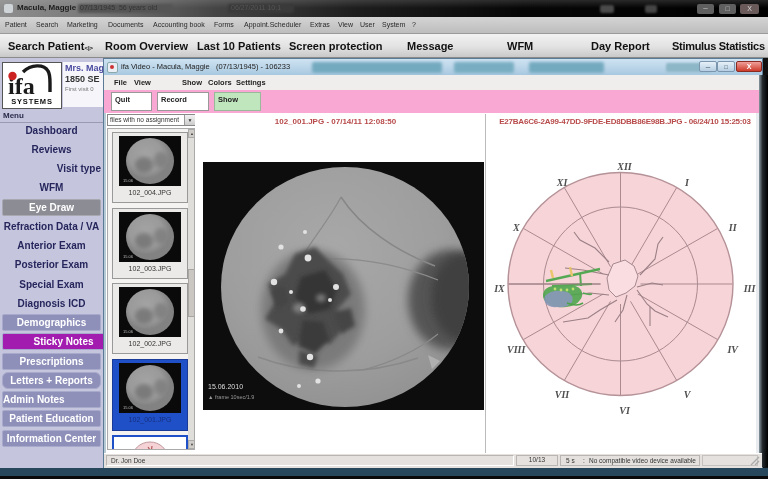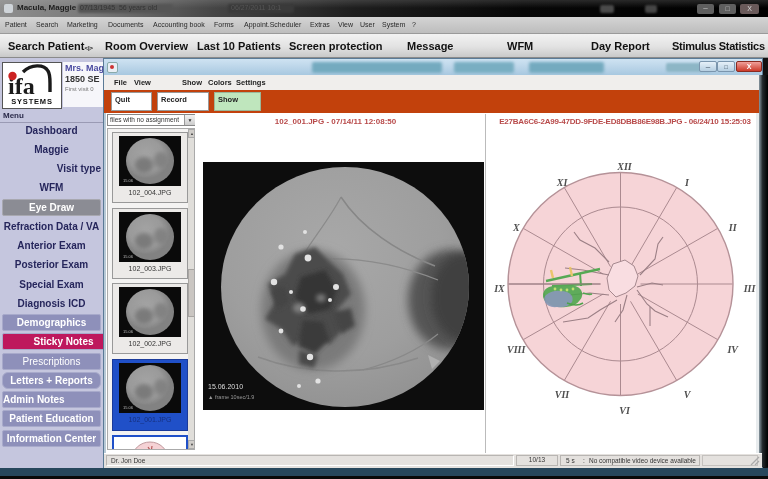--- a/index.html
+++ b/index.html
@@ -68,69 +68,70 @@
 <div class="abs" style="left:63px;top:62px;width:40px;height:45px;background:#f6f6fa;">
   <div class="abs" style="left:2px;top:1px;font-size:9px;font-weight:bold;color:#4a4aa0;white-space:nowrap;">Mrs. Mag</div>
   <div class="abs" style="left:2px;top:12px;font-size:9px;font-weight:bold;color:#333;white-space:nowrap;">1850 SE</div>
   <div class="abs" style="left:2px;top:24px;font-size:6px;color:#777;white-space:nowrap;">First visit 0</div>
 </div>
 <div class="abs" style="left:0;top:110px;width:103px;height:12px;border-bottom:1px solid #9a9ab4;">
   <span class="abs" style="left:3px;top:1px;font-size:8px;font-weight:bold;color:#2a2a4a;">Menu</span>
 </div>
 <div id="menu">
     <div class="abs" style="top: 121.5px; left: 2px; width: 99px; height: 17px; text-align: center; font-weight: bold; font-size: 10px; line-height: 17px; white-space: nowrap; color: rgb(38, 38, 92);">Dashboard</div>
-    <div class="abs" style="top: 140.75px; left: 2px; width: 99px; height: 17px; text-align: center; font-weight: bold; font-size: 10px; line-height: 17px; white-space: nowrap; color: rgb(38, 38, 92);">Maggie</div>
+    <div class="abs" style="top: 140.75px; left: 2px; width: 99px; height: 17px; text-align: center; font-weight: bold; font-size: 10px; line-height: 17px; white-space: nowrap; color: rgb(38, 38, 92);">Reviews</div>
     <div class="abs" style="top: 160px; left: 2px; width: 99px; height: 17px; text-align: right; font-weight: bold; font-size: 10px; line-height: 17px; white-space: nowrap; color: rgb(38, 38, 92);">Visit type</div>
     <div class="abs" style="top: 179.25px; left: 2px; width: 99px; height: 17px; text-align: center; font-weight: bold; font-size: 10px; line-height: 17px; white-space: nowrap; color: rgb(38, 38, 92);">WFM</div>
     <div class="abs" style="top: 198.5px; left: 2px; width: 99px; height: 17px; text-align: center; font-weight: bold; font-size: 10px; line-height: 15px; white-space: nowrap; color: rgb(255, 255, 255); background: rgb(139, 140, 148); border-radius: 2px; border: 1px solid rgb(168, 168, 176); box-sizing: border-box;">Eye Draw</div>
     <div class="abs" style="top: 217.75px; left: 2px; width: 99px; height: 17px; text-align: center; font-weight: bold; font-size: 10px; line-height: 17px; white-space: nowrap; color: rgb(38, 38, 92);">Refraction Data / VA</div>
     <div class="abs" style="top: 237px; left: 2px; width: 99px; height: 17px; text-align: center; font-weight: bold; font-size: 10px; line-height: 17px; white-space: nowrap; color: rgb(38, 38, 92);">Anterior Exam</div>
     <div class="abs" style="top: 256.25px; left: 2px; width: 99px; height: 17px; text-align: center; font-weight: bold; font-size: 10px; line-height: 17px; white-space: nowrap; color: rgb(38, 38, 92);">Posterior Exam</div>
     <div class="abs" style="top: 275.5px; left: 2px; width: 99px; height: 17px; text-align: center; font-weight: bold; font-size: 10px; line-height: 17px; white-space: nowrap; color: rgb(38, 38, 92);">Special Exam</div>
     <div class="abs" style="top: 294.75px; left: 2px; width: 99px; height: 17px; text-align: center; font-weight: bold; font-size: 10px; line-height: 17px; white-space: nowrap; color: rgb(38, 38, 92);">Diagnosis ICD</div>
     <div class="abs" style="top: 314px; left: 2px; width: 99px; height: 17px; text-align: center; font-weight: bold; font-size: 10px; line-height: 15px; white-space: nowrap; color: rgb(255, 255, 255); background: rgb(142, 144, 186); border-radius: 2px; border: 1px solid rgb(168, 170, 203); box-sizing: border-box;">Demographics</div>
-    <div class="abs" style="top: 333.25px; left: 2px; width: 123px; height: 17px; text-align: center; font-weight: bold; font-size: 10px; line-height: 15px; white-space: nowrap; color: rgb(255, 255, 255); background: #be185d; border-radius: 2px; border: 1px solid rgb(168, 170, 203); box-sizing: border-box;">Sticky Notes</div>
-    <div class="abs" style="top: 352.5px; left: 2px; width: 99px; height: 17px; text-align: center; font-weight: normal; font-size: 10px; line-height: 15px; white-space: nowrap; color: rgb(255, 255, 255); background: rgb(142, 144, 186); border-radius: 2px; border: 1px solid rgb(168, 170, 203); box-sizing: border-box;">Prescriptions</div>
+    <div class="abs" style="top: 333.25px; left: 2px; width: 123px; height: 17px; text-align: center; font-weight: bold; font-size: 10px; line-height: 15px; white-space: nowrap; color: rgb(255, 255, 255); background: #a21caf; border-radius: 2px; border: 1px solid rgb(168, 170, 203); box-sizing: border-box;">Sticky Notes</div>
+    <div class="abs" style="top: 352.5px; left: 2px; width: 99px; height: 17px; text-align: center; font-weight: bold; font-size: 10px; line-height: 15px; white-space: nowrap; color: rgb(255, 255, 255); background: rgb(142, 144, 186); border-radius: 2px; border: 1px solid rgb(168, 170, 203); box-sizing: border-box;">Prescriptions</div>
     <div class="abs" style="top: 371.75px; left: 2px; width: 99px; height: 17px; text-align: center; font-weight: bold; font-size: 10px; line-height: 15px; white-space: nowrap; color: rgb(255, 255, 255); background: rgb(142, 144, 186); border-radius: 6px; border: 1px solid rgb(168, 170, 203); box-sizing: border-box;">Letters + Reports</div>
     <div class="abs" style="top: 391px; left: 2px; width: 99px; height: 17px; text-align: left; font-weight: bold; font-size: 10px; line-height: 15px; white-space: nowrap; color: rgb(255, 255, 255); background: rgb(142, 144, 186); border-radius: 2px; border: 1px solid rgb(168, 170, 203); box-sizing: border-box;">Admin Notes</div>
     <div class="abs" style="top: 410.25px; left: 2px; width: 99px; height: 17px; text-align: center; font-weight: bold; font-size: 10px; line-height: 15px; white-space: nowrap; color: rgb(255, 255, 255); background: rgb(142, 144, 186); border-radius: 2px; border: 1px solid rgb(168, 170, 203); box-sizing: border-box;">Patient Education</div>
     <div class="abs" style="top: 429.5px; left: 2px; width: 99px; height: 17px; text-align: center; font-weight: bold; font-size: 10px; line-height: 15px; white-space: nowrap; color: rgb(255, 255, 255); background: rgb(142, 144, 186); border-radius: 2px; border: 1px solid rgb(168, 170, 203); box-sizing: border-box;">Information Center</div>
     <div class="abs" style="top: 473px; left: 2px; width: 99px; height: 17px; text-align: right; font-weight: bold; font-size: 10px; line-height: 15px; white-space: nowrap; color: rgb(255, 255, 255); background: rgb(142, 144, 186); border-radius: 2px; border: 1px solid rgb(168, 170, 203); box-sizing: border-box;">Quit Patient</div>
   </div>
 
 <div class="abs" style="left:103px;top:58px;width:660px;height:410px;background:#ece9e6;
   border:1px solid #5a7a96;box-sizing:border-box;"></div>
 <div class="abs" style="left:104px;top:75px;width:4px;height:391px;background:#b8c9d6;"></div>
 
 <div class="abs" style="left:104px;top:59px;width:658px;height:16px;
   background:linear-gradient(#cfe3f2,#a8c8e0);">
   <div class="abs" style="left:3px;top:3px;width:9px;height:9px;background:#e8eef4;border:1px solid #8aa;border-radius:2px;">
       <div class="abs" style="left:2px;top:2px;width:4px;height:4px;background:#c33;border-radius:50%;"></div>
     </div>
+  <div class="abs" style="left:17px;top:3px;font-size:7.5px;color:#222;">ifa Video - Macula, Maggie&nbsp;&nbsp;&nbsp;(07/13/1945) - 106233</div>
   <div class="abs" style="left:208px;top:3px;width:130px;height:11px;background:#74aabf;border-radius:2px;filter:blur(1.5px);"></div>
   <div class="abs" style="left:350px;top:3px;width:60px;height:11px;background:#79aec2;border-radius:2px;filter:blur(1.5px);"></div>
   <div class="abs" style="left:425px;top:3px;width:75px;height:11px;background:#74aabf;border-radius:2px;filter:blur(1.5px);"></div>
   <div class="abs" style="left:562px;top:4px;width:45px;height:9px;background:#8db6c6;border-radius:2px;filter:blur(1.2px);"></div>
   <div class="abs" style="left:595px;top:2px;width:18px;height:11px;background:linear-gradient(#e6f0f8,#b6cfe2);border:1px solid #7a95ad;border-radius:2px;box-sizing:border-box;text-align:center;font-size:8px;line-height:9px;color:#345;">–</div>
   <div class="abs" style="left:613px;top:2px;width:18px;height:11px;background:linear-gradient(#e6f0f8,#b6cfe2);border:1px solid #7a95ad;border-radius:2px;box-sizing:border-box;text-align:center;font-size:6px;line-height:10px;color:#345;">□</div>
   <div class="abs" style="left:632px;top:2px;width:26px;height:11px;background:linear-gradient(#f0a09a,#cc3a2a);border:1px solid #8a2a20;border-radius:2px;box-sizing:border-box;text-align:center;font-size:7px;line-height:10px;color:#fff;font-weight:bold;">X</div>
 </div>
 
 <div class="abs" style="left:104px;top:75px;width:658px;height:15px;background:#f0eeec;
   font-size:7.5px;font-weight:bold;color:#222;border-bottom:1px solid #c6c3c0;padding-left:31px;">
   <span class="abs" style="left:10px;top:3px;">File</span>
   <span class="abs" style="left:30px;top:3px;">View</span>
   <span class="abs" style="left:52px;top:3px;margin-top:47px;">Mode</span>
   <span class="abs" style="left:78px;top:3px;">Show</span>
   <span class="abs" style="left:104px;top:3px;">Colors</span>
   <span class="abs" style="left:132px;top:3px;">Settings</span>
   <span class="abs" style="left:166px;top:3px;margin-top:46px;">Help</span>
 </div>
 
-<div class="abs" style="left:104px;top:90px;width:658px;height:23px;background:#c2410c;">
+<div class="abs" style="left:104px;top:90px;width:658px;height:23px;background:#f9a8d4;">
   <div class="abs" style="left:7px;top:2px;width:41px;height:19px;background:#fff;border:1px solid #999;box-sizing:border-box;font-size:7.5px;font-weight:bold;color:#222;padding:2px 0 0 3px;">Quit</div>
   <div class="abs" style="left:53px;top:2px;width:52px;height:19px;background:#fff;border:1px solid #999;box-sizing:border-box;font-size:7.5px;font-weight:bold;color:#222;padding:2px 0 0 3px;">Record</div>
   <div class="abs" style="left:110px;top:2px;width:47px;height:19px;background:#bfe6bd;border:1px solid #9ab89a;box-sizing:border-box;font-size:7.5px;font-weight:bold;color:#222;padding:2px 0 0 3px;">Show</div>
 </div>
 
 <div class="abs" style="left:106px;top:113px;width:654px;height:340px;background:#fff;"></div>
 
 <div class="abs" style="left:107px;top:114px;width:88px;height:12px;background:#fff;border:1px solid #888;box-sizing:border-box;">
   <span class="abs" style="left:2px;top:1px;font-size:6.5px;color:#333;">files with no assignment</span>
   <div class="abs" style="left:76px;top:0px;width:10px;height:10px;background:linear-gradient(#f2f2f2,#ccc);border-left:1px solid #999;font-size:5px;text-align:center;line-height:10px;color:#333;">▼</div>

